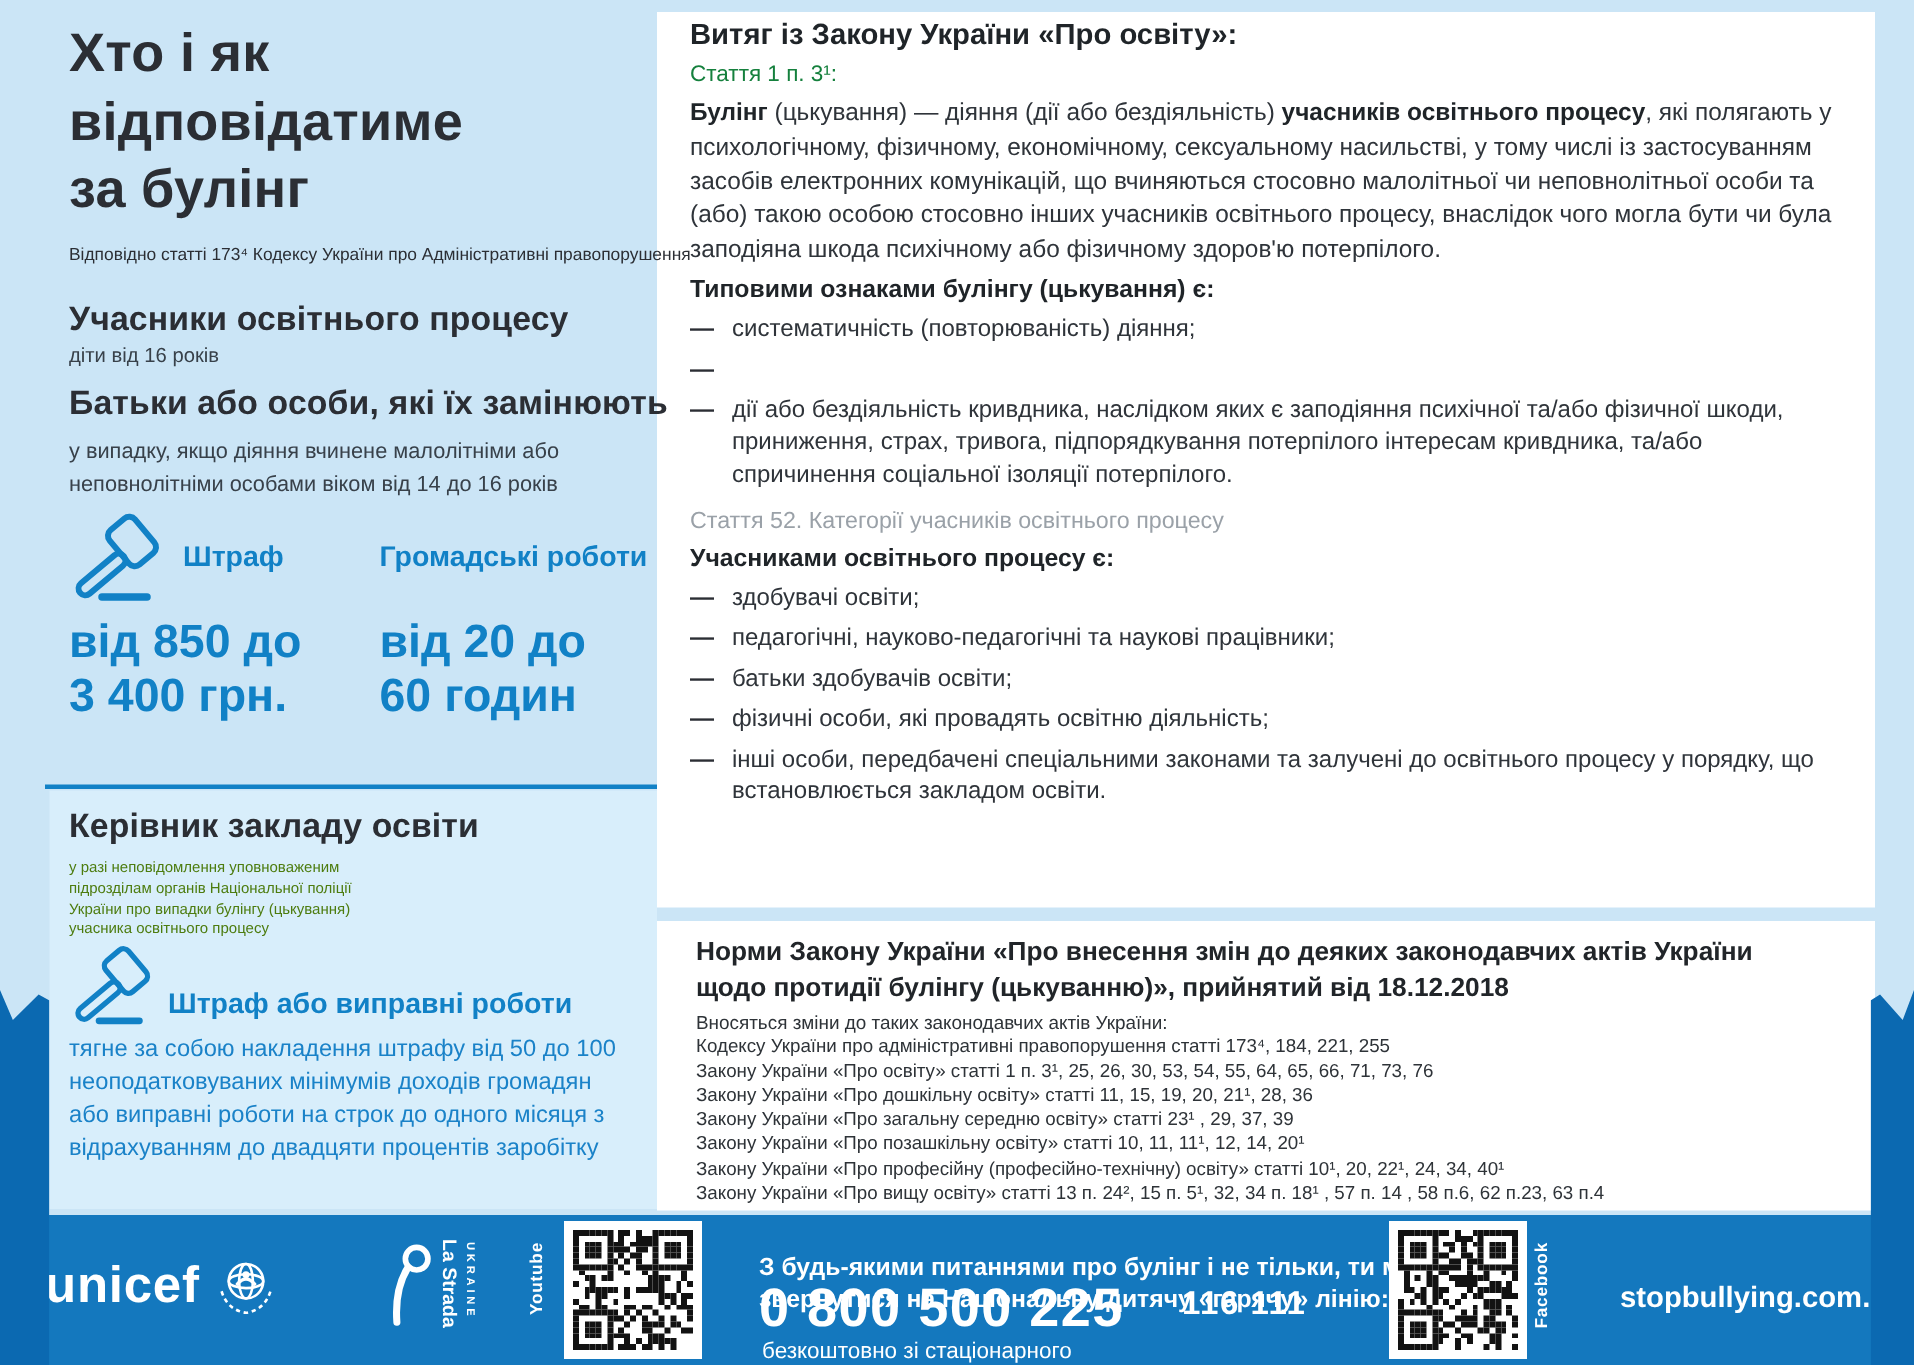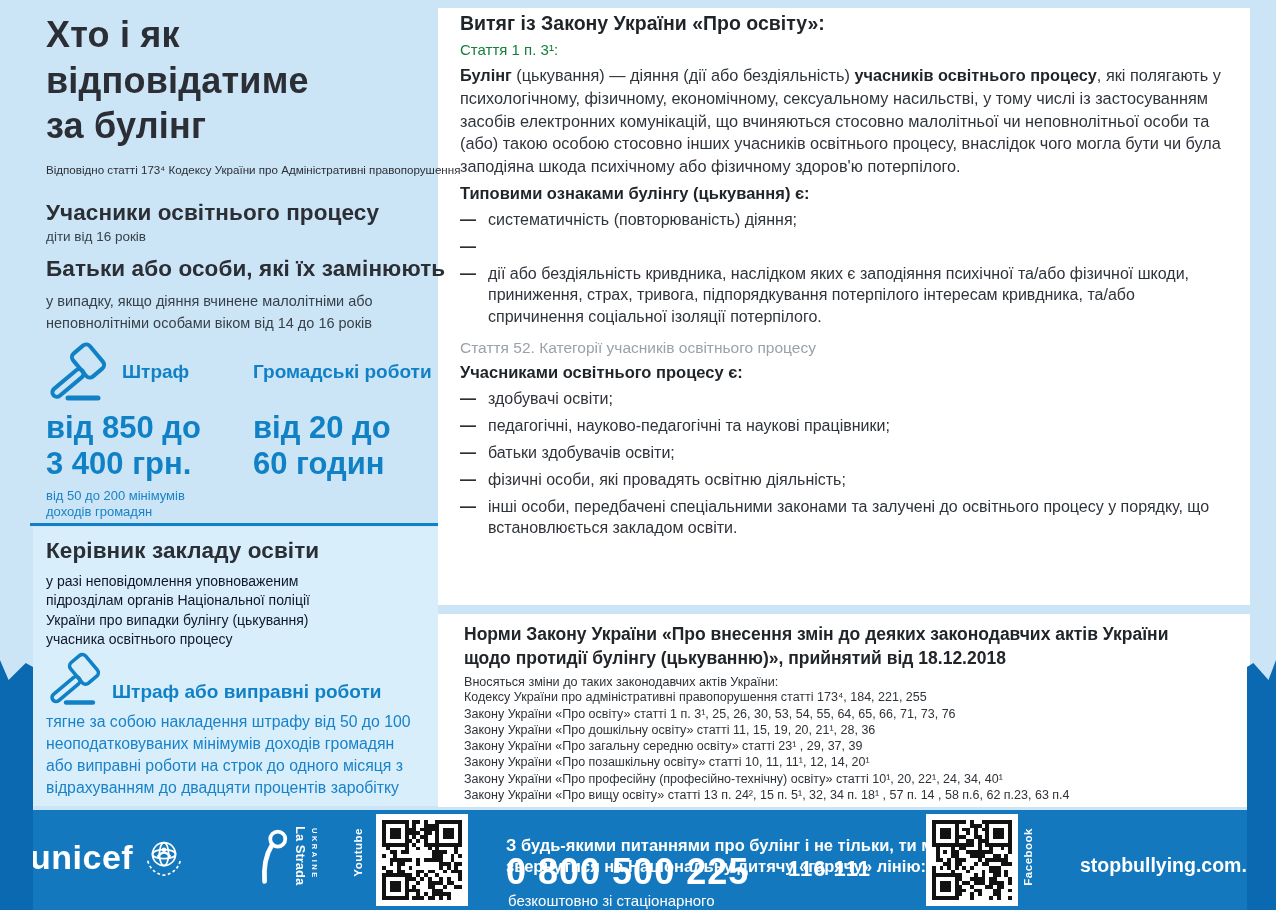--- a/index.html
+++ b/index.html
@@ -18,21 +18,21 @@
   .small-note{margin:3px 0 0 0;font-size:13.5px;color:#38414a;}
   .sub-note{margin:9px 0 0 0;font-size:14.5px;line-height:1.5;color:#38414a;}
   .pen-row{display:flex;margin-top:10px;}
   .pen-col1{flex:0 0 207px;} .pen-col2{flex:1 1 auto;}
   .pen-head{display:flex;align-items:center;gap:12px;height:58px;}
   .pen-label{font-size:19px;font-weight:800;color:#1181c6;margin-bottom:4px;}
   .pen-amount{margin-top:7px;font-size:31px;line-height:1.18;font-weight:800;color:#1181c6;}
   .pen-note{margin-top:5px;font-size:13px;line-height:1.28;color:#1a82c8;}
   .divider{position:absolute;left:30px;top:523px;width:408px;height:3px;background:#1181c6;z-index:2;}
   .sb-bottom{position:absolute;left:46px;top:538px;width:380px;z-index:2;}
-  .dir-sub{margin:8px 0 0 0;font-size:14px;line-height:1.38;color:#0f172a;}
+  .dir-sub{margin:8px 0 0 0;font-size:10px;line-height:1.38;color:#4d7c0f;}
   .pen-head2{display:flex;align-items:flex-end;gap:8px;height:52px;margin-top:6px;}
   .blue-para{margin:4px 0 0 0;font-size:15.8px;line-height:1.38;color:#1a82c8;}
 
   
   .card{position:absolute;background:#ffffff;box-sizing:border-box;}
   #card1{left:438px;top:8px;width:812px;height:597px;padding:4px 22px 0 22px;}
   #card2{left:438px;top:614px;width:812px;height:193px;padding:8px 18px 0 26px;}
   .c1-title{margin:0;font-size:19.5px;font-weight:800;color:#1f2428;}
   .gray-ref{margin:6px 0 0 0;font-size:15px;color:#15803d;}
   .def-para{margin:6px 0 0 0;font-size:16.3px;line-height:1.4;color:#2f343a;}
@@ -105,22 +105,20 @@
                 <rect x="27" y="5" width="30" height="22" rx="5" transform="rotate(50 42 16)"></rect>
                 <rect x="3" y="33.5" width="38" height="9" rx="4.5" transform="rotate(-40 22 38)"></rect>
                 <line x1="22" y1="53" x2="52" y2="53" stroke-width="5"></line>
               </g>
             </svg>
           </span>
           <span class="pen-label">Штраф</span>
         </div>
         <div class="pen-amount ws">від 850 до
 3 400 грн.</div>
-        <div class="pen-note ws">від 50 до 200 мінімумів
-доходів громадян</div>
       </div>
       <div class="pen-col2">
         <div class="pen-head">
           <span class="pen-label">Громадські роботи</span>
         </div>
         <div class="pen-amount ws">від 20 до
 60 годин</div>
       </div>
     </div>
   </aside>

